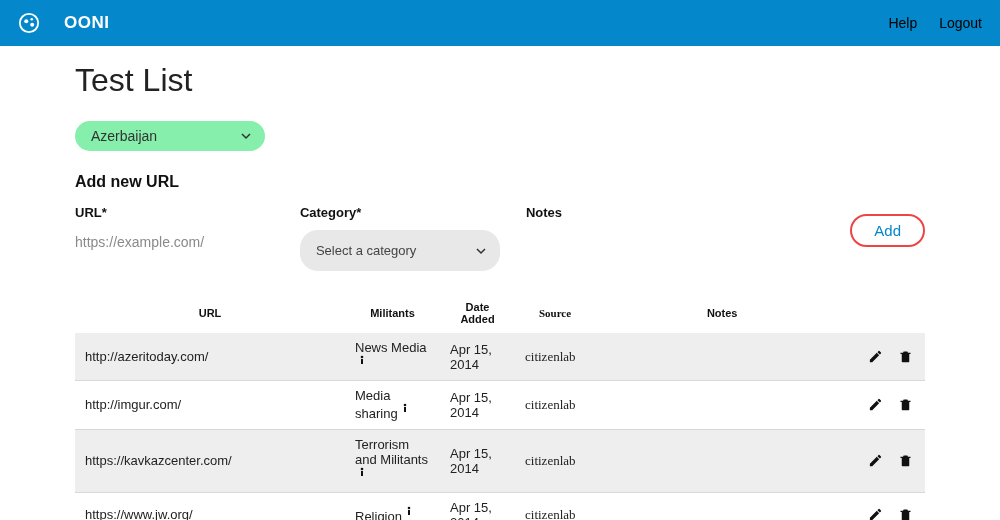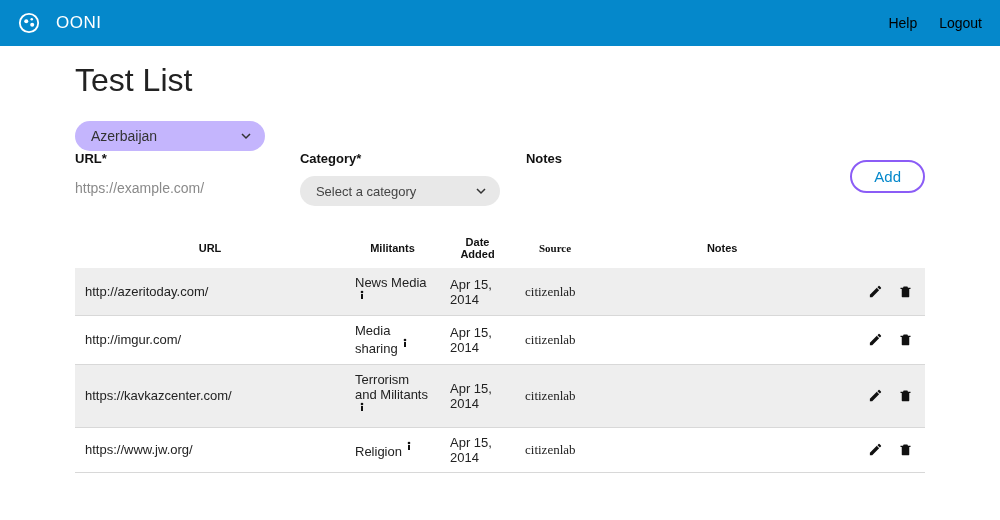--- a/index.html
+++ b/index.html
@@ -1,39 +1,39 @@
 <!DOCTYPE html>
 <html><head>
 <meta charset="utf-8">
 <style>
   * { box-sizing: border-box; margin: 0; padding: 0; }
   html, body { width: 1000px; height: 520px; overflow: hidden; font-family: -apple-system, BlinkMacSystemFont, "Segoe UI", Helvetica, Arial, sans-serif; color: #111; }
   .topbar { background: #0588cb; height: 46px; display: flex; align-items: center; padding: 0 18px; color: #fff; }
-  .brand { display: flex; align-items: center; gap: 16px; font-weight: 400; font-size: 17px; letter-spacing: 0.5px; }
+  .brand { display: flex; align-items: center; gap: 24px; font-weight: 700; font-size: 17px; letter-spacing: 0.5px; }
   .brand-svg { width: 22px; height: 22px; }
   .topbar-spacer { flex: 1; }
   .topbar-link { color: #000000; font-size: 14px; margin-left: 22px; text-decoration: none; cursor: pointer; }
   .main { padding: 16px 75px 0 75px; }
   .page-title { font-size: 32px; font-weight: 400; color: #222; margin-bottom: 22px; }
-  .country-select { display: inline-flex; align-items: center; background: #c4b5fd; border-radius: 18px; height: 30px; padding: 0 14px 0 16px; font-size: 14px; color: #333; cursor: pointer; min-width: 190px; justify-content: space-between; }
+  .country-select { display: inline-flex; align-items: center; background: #86efac; border-radius: 18px; height: 30px; padding: 0 14px 0 16px; font-size: 14px; color: #333; cursor: pointer; min-width: 190px; justify-content: space-between; }
   .chevron { width: 10px; height: 10px; }
   .section-title { font-weight: 700; font-size: 16px; margin-top: 22px; margin-bottom: 14px; color: #111; }
   .form-row { display: flex; align-items: flex-start; gap: 26px; }
   .field { display: flex; flex-direction: column; }
   .field-label { font-size: 13px; font-weight: 700; color: #111; margin-bottom: 10px; }
   .field-url { width: 200px; }
   .field-url input { border: none; border-bottom: 1px solid transparent; font-size: 14px; color: #888; outline: none; padding: 4px 0; background: transparent; width: 100%; }
   .field-url input::placeholder { color: #8a8a8a; }
   .field-category { width: 200px; }
-  .cat-select { display: inline-flex; align-items: center; justify-content: space-between; background: #e8e8e8; border-radius: 18px; height: 30px; padding: 0 14px 0 16px; font-size: 13px; color: #444; cursor: pointer; width: 200px; }
+  .cat-select { display: inline-flex; align-items: center; justify-content: space-between; background: #e8e8e8; border-radius: 18px; height: 41px; padding: 0 14px 0 16px; font-size: 13px; color: #444; cursor: pointer; width: 200px; }
   .field-notes { width: 300px; }
   .field-notes input { border: none; font-size: 14px; color: #888; outline: none; padding: 4px 0; background: transparent; width: 100%; }
   .field-notes input::placeholder { color: #8a8a8a; }
   .add-btn-wrap { margin-left: auto; display: flex; align-items: center; height: 50px; }
-  .add-btn { border: 2px solid #8b5cf6; color: #0588cb; background: #fff; border-radius: 22px; padding: 6px 22px; font-size: 15px; cursor: pointer; }
+  .add-btn { border: 2px solid #ef4444; color: #0588cb; background: #fff; border-radius: 22px; padding: 6px 22px; font-size: 15px; cursor: pointer; }
   .table { margin-top: 22px; width: 100%; border-collapse: collapse; font-size: 13px; }
   .table thead th { text-align: center; font-weight: 700; font-size: 11px; padding: 8px 10px; }
   .table tbody tr { border-bottom: 1px solid #d8d8d8; }
   .table tbody tr:nth-child(odd) { background: #eeeeee; }
   .table tbody tr:nth-child(even) { background: #fff; }
   .table td { padding: 7px 10px; vertical-align: middle; color: #222; }
   .col-url { width: 270px; }
   .col-cat { width: 95px; }
   .col-date { width: 75px; }
   .col-src { width: 80px; font-family: Liberation Serif, serif; }
@@ -64,20 +64,21 @@
 <div class="main">
   <h1 class="page-title">Test List</h1>
 
   <div class="country-select">
     <span>Azerbaijan</span>
     <svg class="chevron" viewBox="0 0 10 10">
         <path d="M1 3 L5 7 L9 3" fill="none" stroke="#333" stroke-width="1.5"></path>
       </svg>
   </div>
 
+  <div class="section-title">Add new URL</div>
 
   <div class="form-row">
     <div class="field field-url">
       <label class="field-label">URL*</label>
       <input type="text" placeholder="https://example.com/" style="">
     </div>
     <div class="field field-category">
       <label class="field-label">Category*</label>
       <div class="cat-select">
         <span>Select a category</span>

